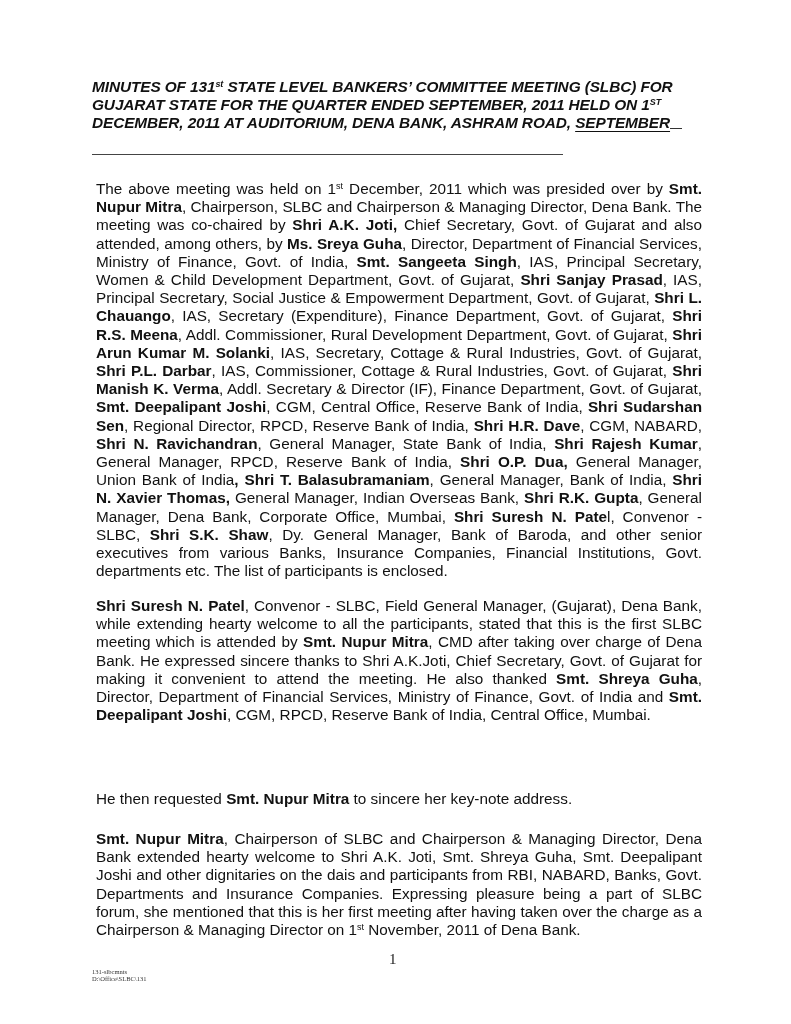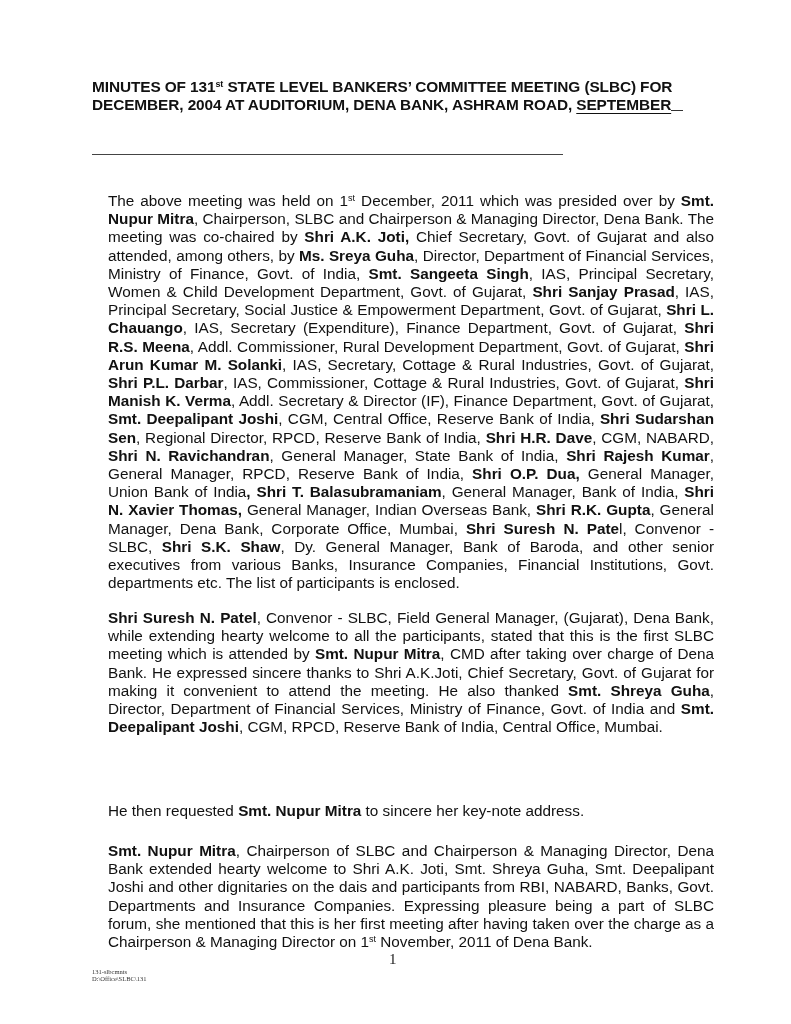--- a/index.html
+++ b/index.html
@@ -13,20 +13,21 @@
     position: relative;
     overflow: hidden;
     color: #111111;
     font-family: "Liberation Sans", "DejaVu Sans", sans-serif;
   }
   .page {
     position: absolute;
     left: 92px;
     top: 78px;
     width: 606px;
+    font-style: italic;
   }
   .title {
     font-weight: bold;
     font-size: 15.4px;
     line-height: 18px;
     margin: 0;
     letter-spacing: -0.1px;
     font-stretch: condensed;
   }
   .title .line { display: block; white-space: nowrap; }
@@ -55,21 +56,21 @@
     height: 0;
     border-top: 1px solid #444;
   }
   .body {
     position: absolute;
     left: 92px;
     width: 606px;
     font-size: 15.3px;
     line-height: 18.2px;
     text-align: justify;
-    margin: 16px;
+    margin: 4px;
   }
   .body b { font-weight: bold; }
   #p1 { top: 176px; }
   #p2 { top: 593px; }
   #p3 { top: 786px; }
   #p4 { top: 826px; }
   .page-number {
     position: absolute;
     left: 389px;
     top: 951px;
@@ -86,21 +87,22 @@
     line-height: 7px;
     color: #333;
   }
 </style>
 </head>
 <body>
 
 <div class="page">
   <h1 class="title">
     <span class="line"><span>MINUTES OF 131</span><sup>st</sup><span> STATE LEVEL BANKERS’ COMMITTEE MEETING (SLBC) FOR</span></span>
-    <span class="line"><span>DECEMBER, 2004 AT AUDITORIUM, DENA BANK, ASHRAM ROAD, </span><span class="ul">SEPTEMBER</span><span class="ul-tail"></span></span>
+    <span class="line"><span>GUJARAT STATE FOR THE QUARTER ENDED SEPTEMBER, 2011 HELD ON  1</span><sup>ST</sup></span>
+    <span class="line"><span>DECEMBER, 2011 AT AUDITORIUM, DENA BANK, ASHRAM ROAD, </span><span class="ul">SEPTEMBER</span><span class="ul-tail"></span></span>
   </h1>
 </div>
 
 <div class="rule"></div>
 
 <p class="body" id="p1"><span>The above meeting was held on 1</span><sup>st</sup><span> December, 2011 which was presided over by </span><b>Smt. Nupur Mitra</b><span>, Chairperson, SLBC and Chairperson &amp; Managing Director, Dena Bank. The meeting was co-chaired by </span><b>Shri A.K. Joti,</b><span> Chief Secretary, Govt. of Gujarat and also attended, among others, by </span><b>Ms. Sreya Guha</b><span>, Director, Department of Financial Services, Ministry of Finance, Govt. of India, </span><b>Smt. Sangeeta Singh</b><span>, IAS, Principal Secretary, Women &amp; Child Development Department, Govt. of Gujarat, </span><b>Shri Sanjay Prasad</b><span>, IAS, Principal Secretary, Social Justice &amp; Empowerment Department, Govt. of Gujarat, </span><b>Shri L. Chauango</b><span>, IAS, Secretary (Expenditure), Finance Department, Govt. of Gujarat, </span><b>Shri R.S. Meena</b><span>, Addl. Commissioner, Rural Development Department, Govt. of Gujarat, </span><b>Shri Arun Kumar M. Solanki</b><span>, IAS, Secretary, Cottage &amp; Rural Industries, Govt. of Gujarat, </span><b>Shri P.L. Darbar</b><span>, IAS, Commissioner, Cottage &amp; Rural Industries, Govt. of Gujarat, </span><b>Shri Manish K. Verma</b><span>, Addl. Secretary &amp; Director (IF), Finance Department, Govt. of Gujarat, </span><b>Smt. Deepalipant Joshi</b><span>, CGM, Central Office, Reserve Bank of India, </span><b>Shri Sudarshan Sen</b><span>, Regional Director, RPCD, Reserve Bank of India, </span><b>Shri H.R. Dave</b><span>, CGM, NABARD, </span><b>Shri N. Ravichandran</b><span>, General Manager, State Bank of India, </span><b>Shri Rajesh Kumar</b><span>, General Manager, RPCD, Reserve Bank  of India, </span><b>Shri O.P. Dua,</b><span> General Manager, Union Bank of India</span><b>, Shri T. Balasubramaniam</b><span>, General Manager, Bank of India, </span><b>Shri N. Xavier Thomas,</b><span> General Manager, Indian Overseas Bank, </span><b>Shri R.K. Gupta</b><span>, General Manager, Dena Bank, Corporate Office, Mumbai, </span><b>Shri Suresh N. Pate</b><span>l, Convenor - SLBC, </span><b>Shri S.K. Shaw</b><span>, Dy. General Manager, Bank of Baroda, and other senior executives from various Banks, Insurance Companies, Financial Institutions, Govt. departments etc.  The list of participants is enclosed.</span></p>
 
 <p class="body" id="p2"><b>Shri Suresh N. Patel</b><span>, Convenor - SLBC,  Field General Manager, (Gujarat), Dena Bank, while extending hearty welcome to all the participants, stated that this is the first SLBC meeting which is attended by </span><b>Smt. Nupur Mitra</b><span>, CMD after taking over charge of Dena Bank.  He expressed sincere thanks to Shri A.K.Joti, Chief Secretary, Govt. of Gujarat for making it convenient to attend the meeting.  He also thanked </span><b>Smt. Shreya Guha</b><span>, Director, Department of Financial Services, Ministry of Finance, Govt. of India and </span><b>Smt. Deepalipant Joshi</b><span>, CGM, RPCD, Reserve Bank of India, Central Office, Mumbai.</span></p>
 
 <p class="body" id="p3"><span>He then requested </span><b>Smt. Nupur Mitra</b><span> to sincere her key-note address.</span></p>

